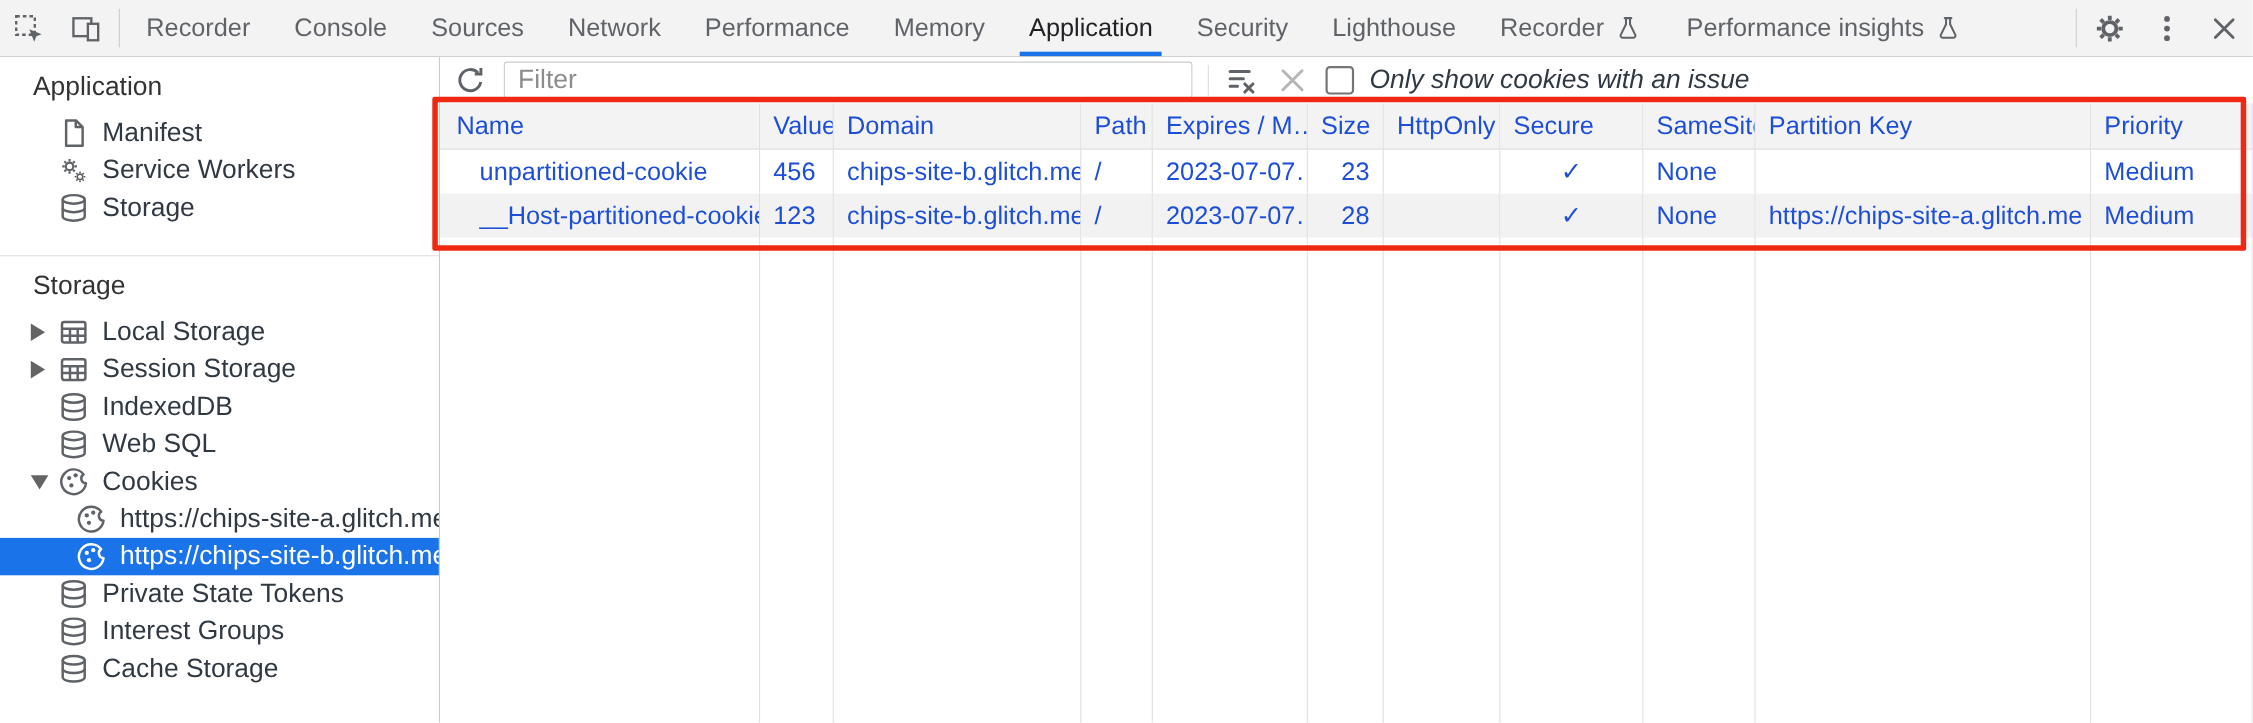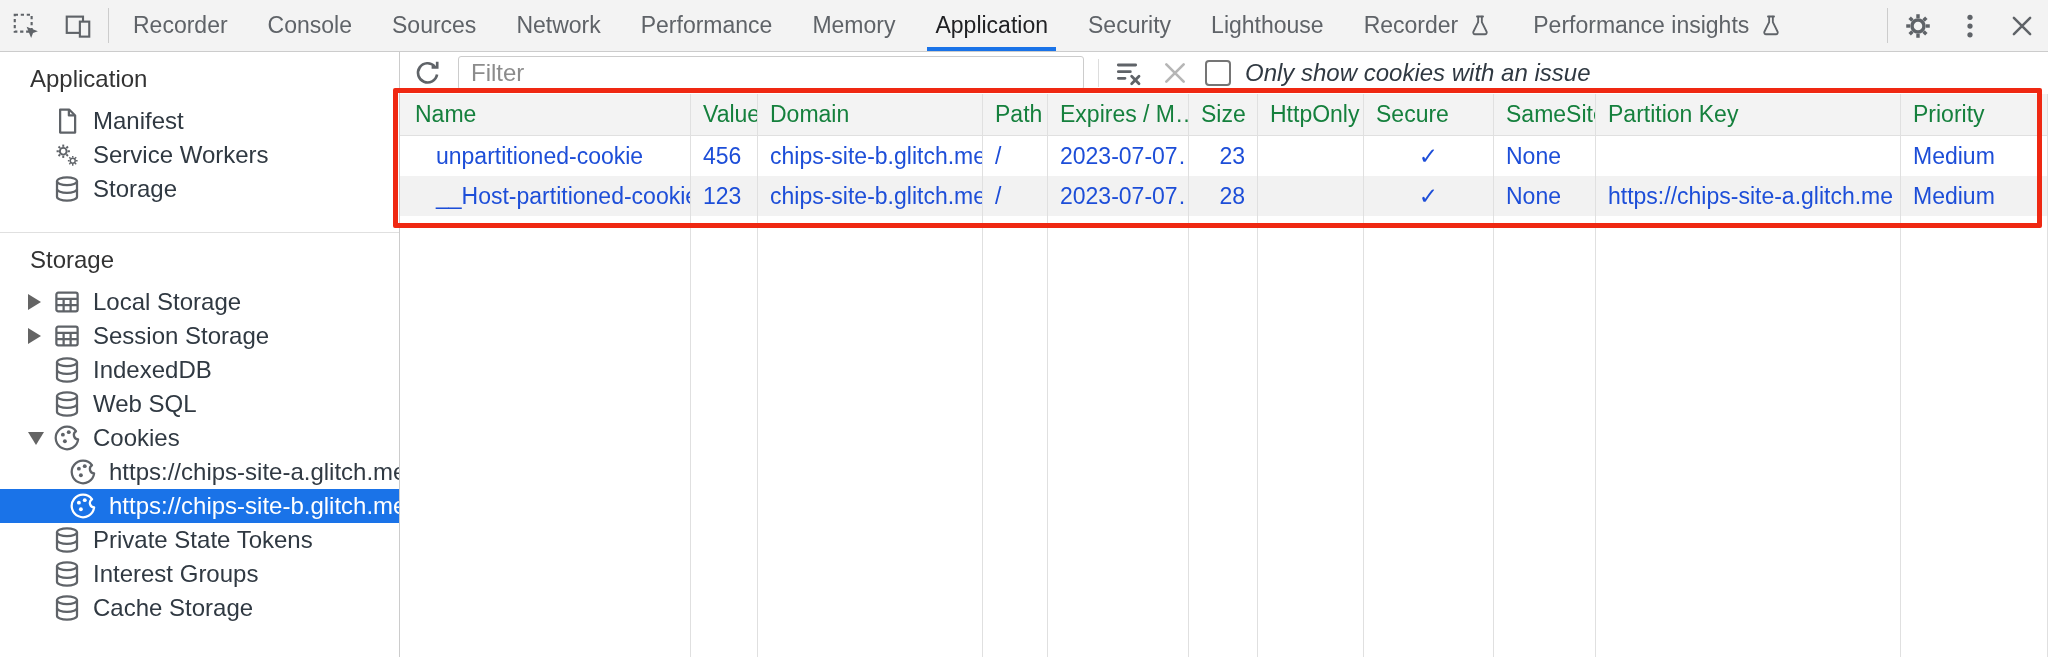--- a/index.html
+++ b/index.html
@@ -52,21 +52,21 @@
   .vsep { width:1px; height:28px; background:#ddd; }
   .checkbox { width:26px; height:26px; border:2px solid #757575; border-radius:4px; background:#fff; flex:0 0 26px; }
   .cb-label { font-size:24px; color:#303942; white-space:nowrap;font-style:italic; }
 
   
   .table-area { position:absolute; left:0; right:0; top:42px; bottom:0;
                 display:grid; grid-template-columns:291px 67px 225px 65px 141px 69px 106px 130px 102px 305px 1fr;
                 grid-template-rows:42px 40px 40px 1fr; }
   .cell { border-right:1px solid #e0e0e0; display:flex; align-items:center;
           padding:0 12px; font-size:23px; color:#1d4ed8; overflow:hidden; white-space:nowrap; }
-  .cell.hdr { background:#f3f3f3; border-bottom:1px solid #e0e0e0; color:#15803d; }
+  .cell.hdr { background:#f3f3f3; border-bottom:1px solid #e0e0e0; color:#1d4ed8; }
   .cell.hdr:first-child { padding-left:15px; }
   .cell.name { padding-left:36px; }
   .cell.num { justify-content:flex-end; }
   .cell.ctr { justify-content:center; }
   .r2 { background:#f2f2f2; }
   .fill { border-right:1px solid #e0e0e0; }
 
   .red-box { position:absolute; left:-7px; right:6px; top:36px; height:140px;
              border:5px solid #ef2812; border-radius:2px; pointer-events:none; z-index:5; }
 

